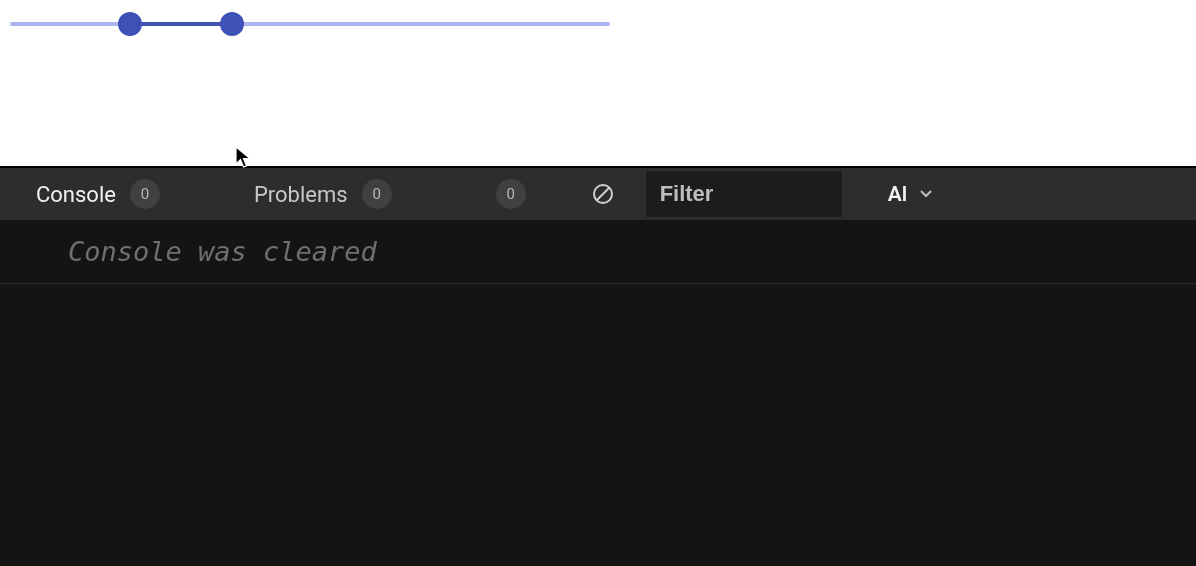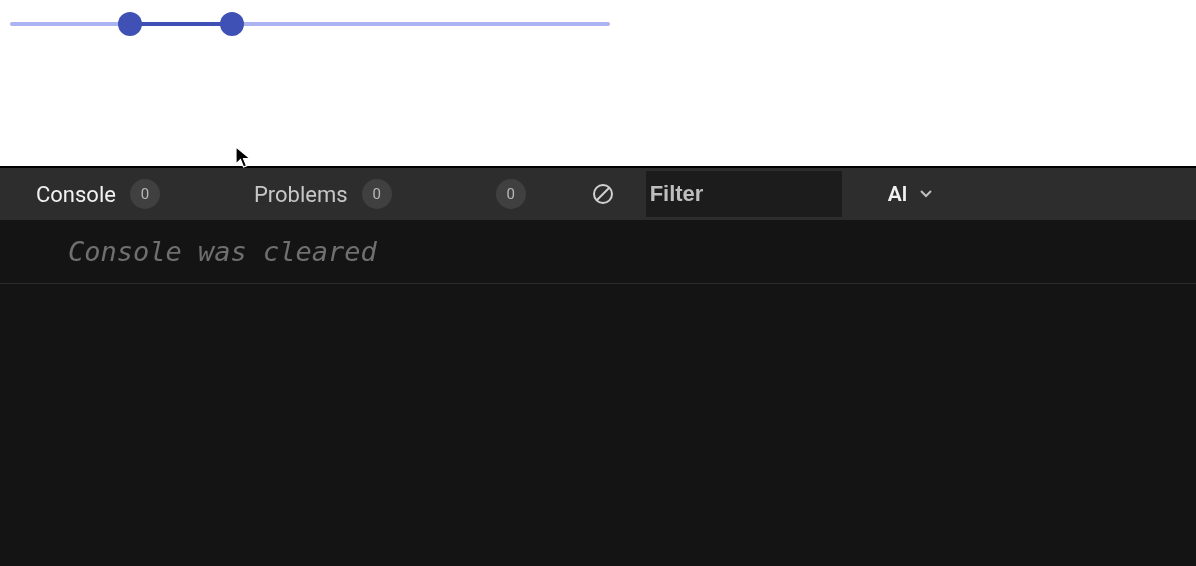--- a/index.html
+++ b/index.html
@@ -123,21 +123,21 @@
     .clear-btn svg {
       width: 24px;
       height: 24px;
     }
     .filter-input {
       background: #1c1c1c;
       border: none;
       color: #3b82f6;
       font-size: 22px;
       font-weight: 600;
-      padding: 10px 4px;
+      padding: 10px 14px;
       width: 196px;
       outline: none;
       margin-left: 10px;
     }
     .filter-input::placeholder {
       color: #bdbdbd;
       font-weight: 600;
     }
     .level-toggle {
       display: flex;

